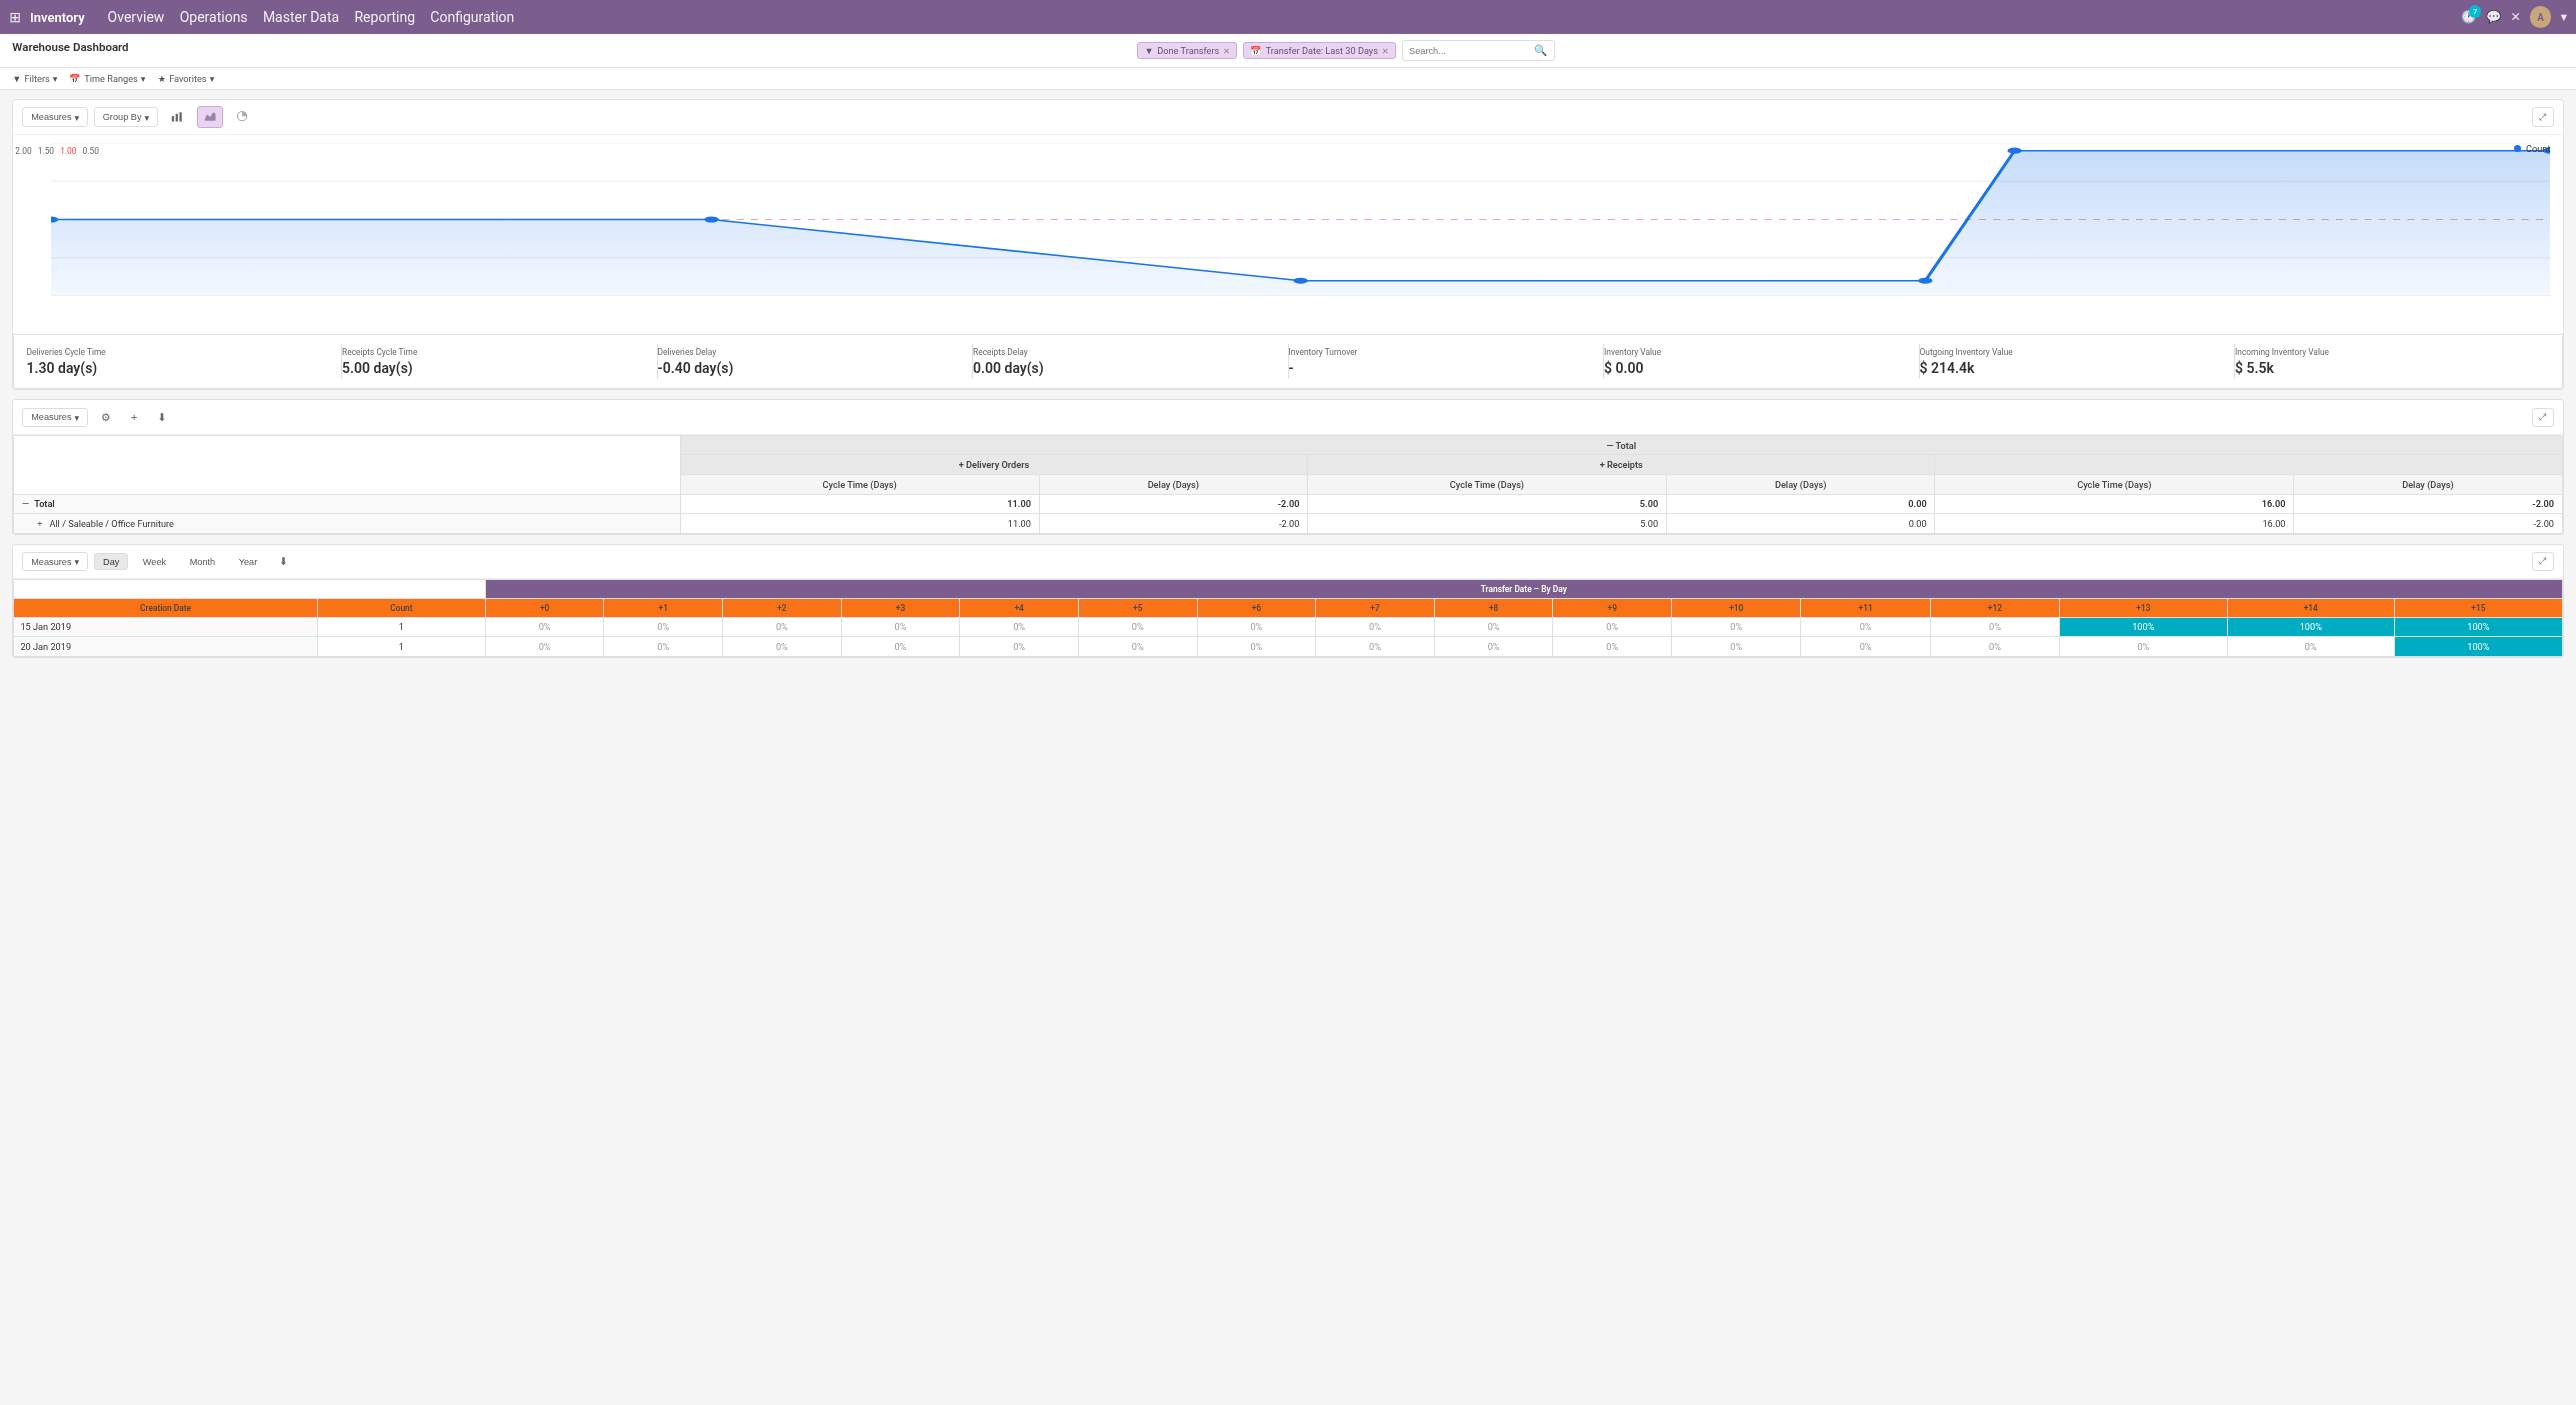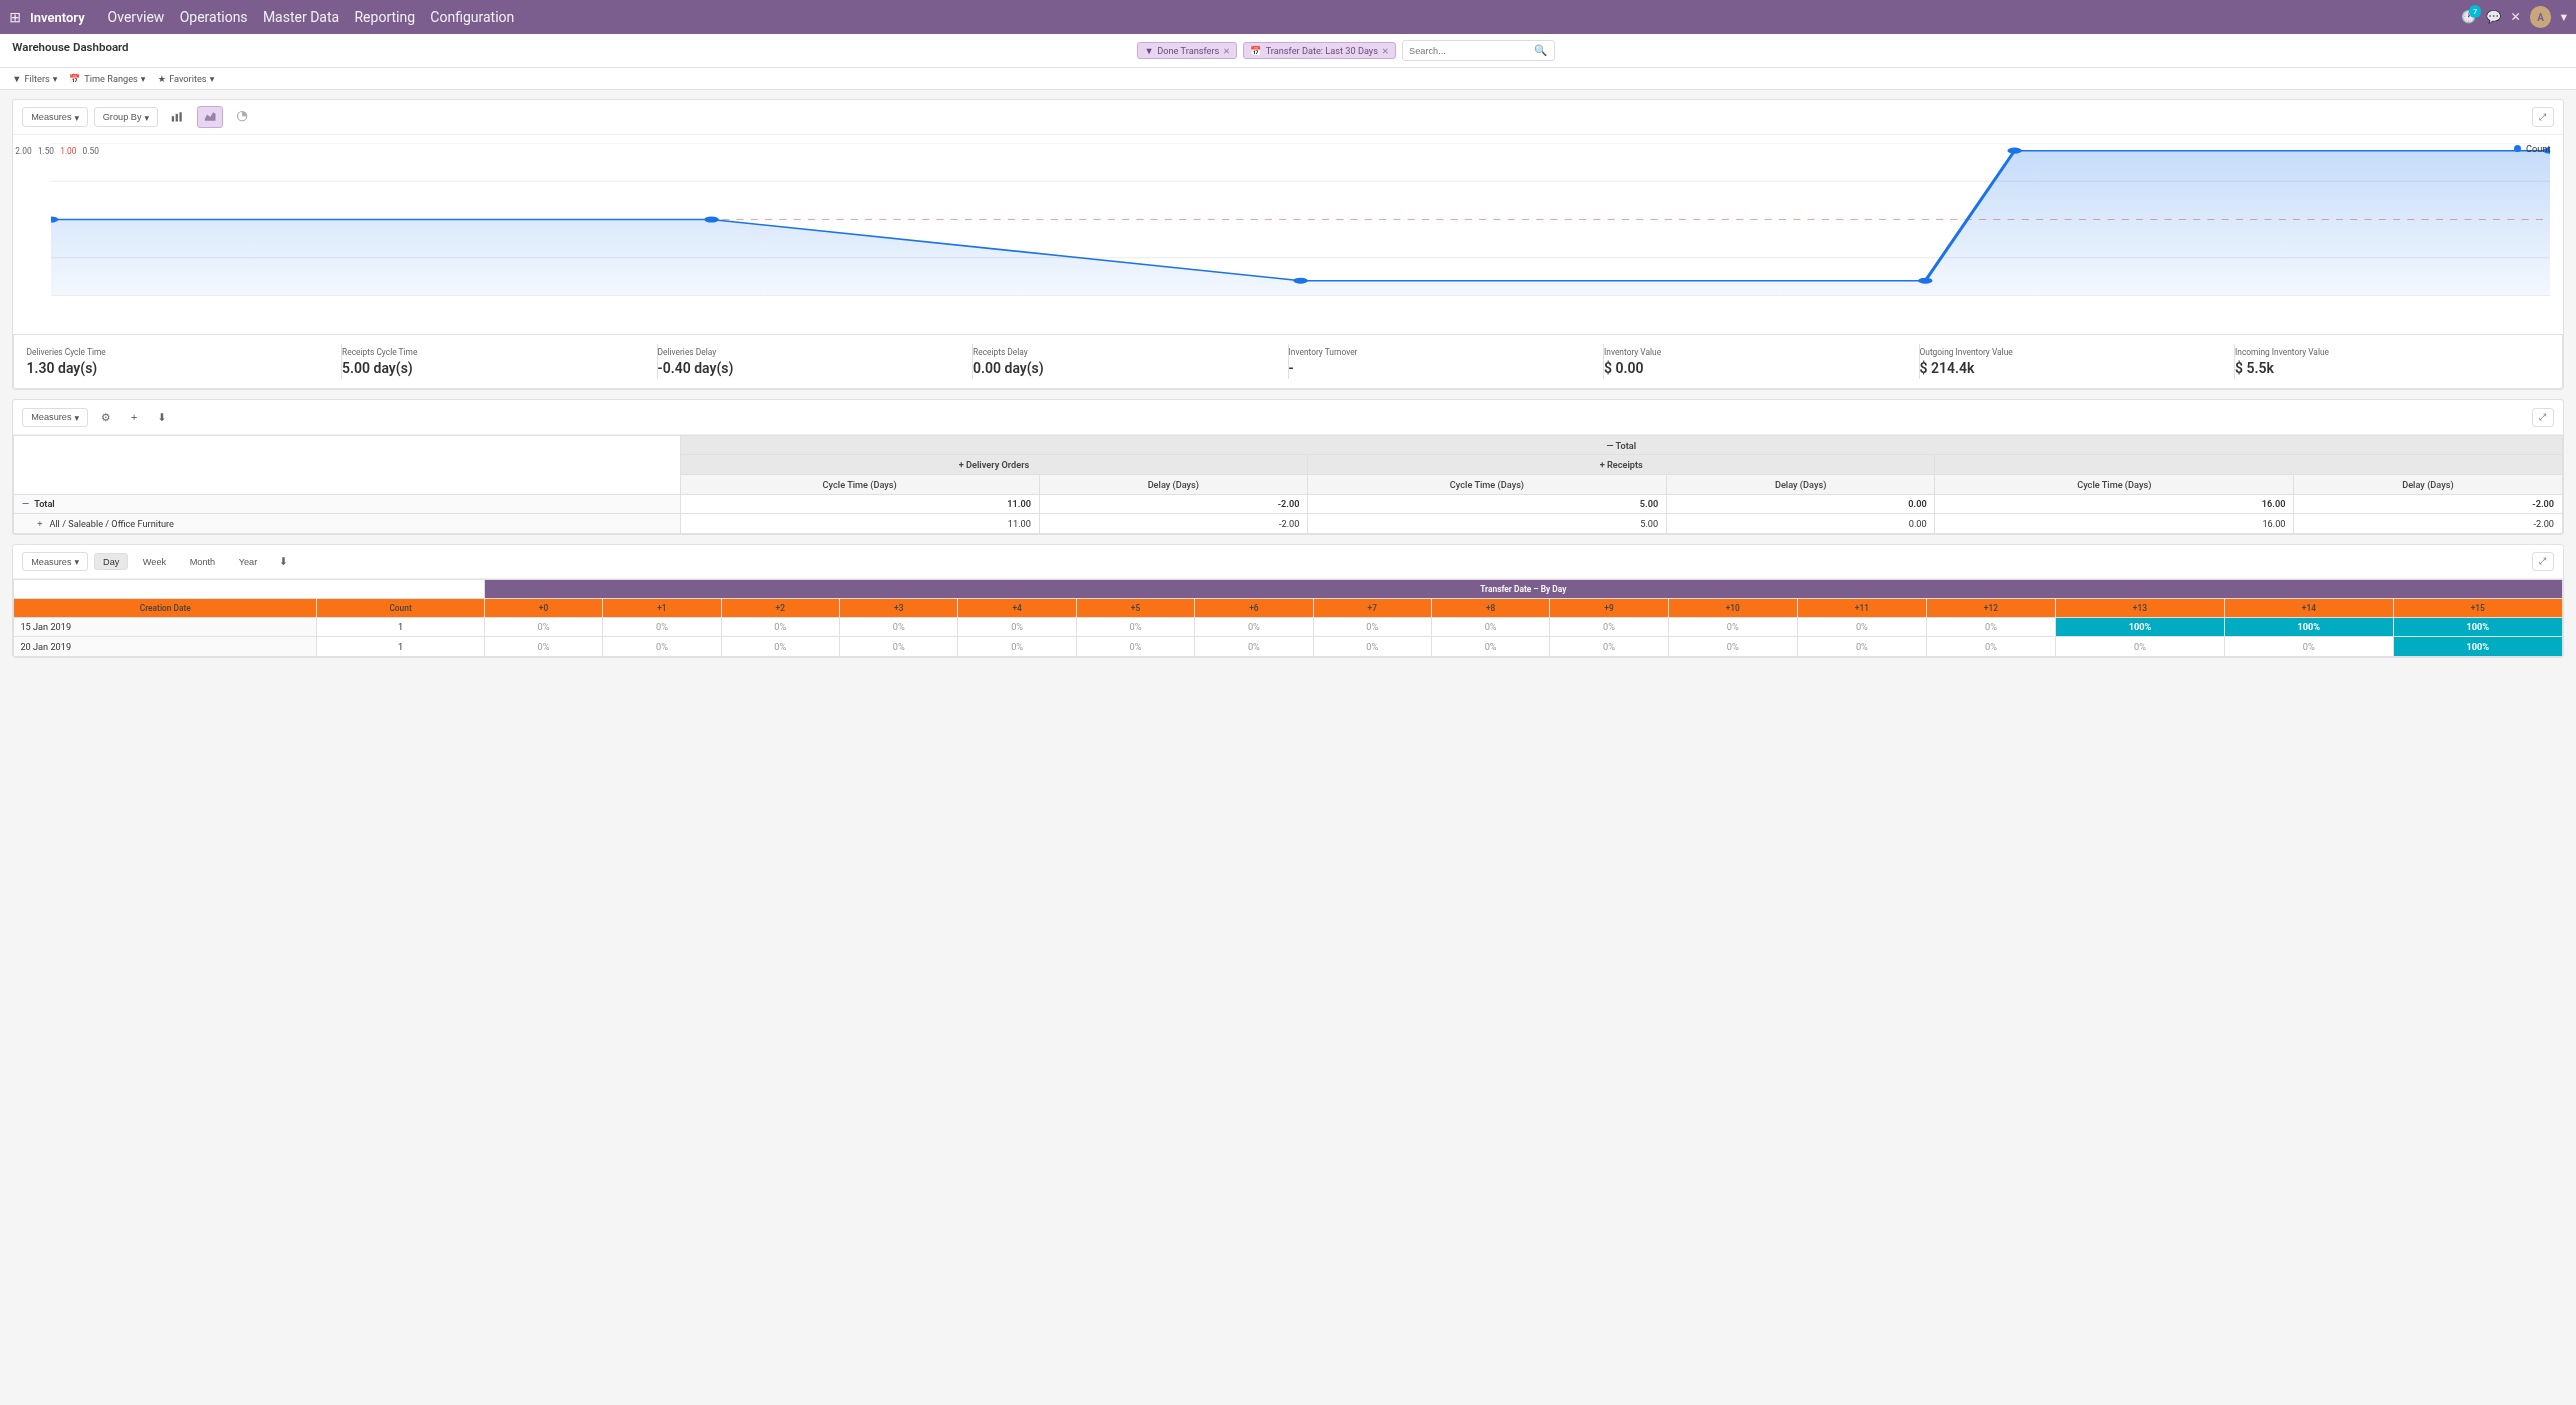--- a/index.html
+++ b/index.html
@@ -84,21 +84,21 @@
     
     .timeline-section { background: white; border: 0.8px solid #e0e0e0; border-radius: 3.1px; margin-bottom: 9.2px; }
     .timeline-toolbar { display: flex; align-items: center; gap: 6.1px; padding: 6.1px 9.2px; border-bottom: 0.8px solid #f0f0f0; }
     .tab-btn { font-size: 9.2px; padding: 2.3px 7.7px; border-radius: 3.1px; cursor: pointer; border: 0.8px solid transparent; color: #555; background: none; }
     .tab-btn.active { background: #e8e8e8; border-color: #ddd; color: #333; font-weight: 500; padding-left: 8px; }
     .timeline-table { width: 100%; border-collapse: collapse; font-size: 9.2px; }
     .timeline-table th, .timeline-table td { border: 0.8px solid #e0e0e0; padding: 3.8px 6.1px; text-align: center; white-space: nowrap; }
     .timeline-table th { background: #f97316; font-weight: 500; color: #444; font-size: 8.4px; }
     .timeline-table td.label-cell { text-align: left; background: #fafafa; }
     .timeline-table .section-header { background: #7B5E8D; color: white; font-weight: 600; text-align: center; margin-left: 20px; }
-    .cell-teal { background: #00ACC1; color: white; font-weight: 700; }
+    .cell-teal { background: #00ACC1; color: white; font-weight: 400; }
     .cell-empty { color: #999; }
     .download-btn { font-size: 10.7px; color: #666; cursor: pointer; }
   </style>
 </head>
 <body>
 
 <nav class="top-nav">
   <span class="grid-icon">⊞</span>
   <span class="app-title">Inventory</span>
   <div class="nav-links">

